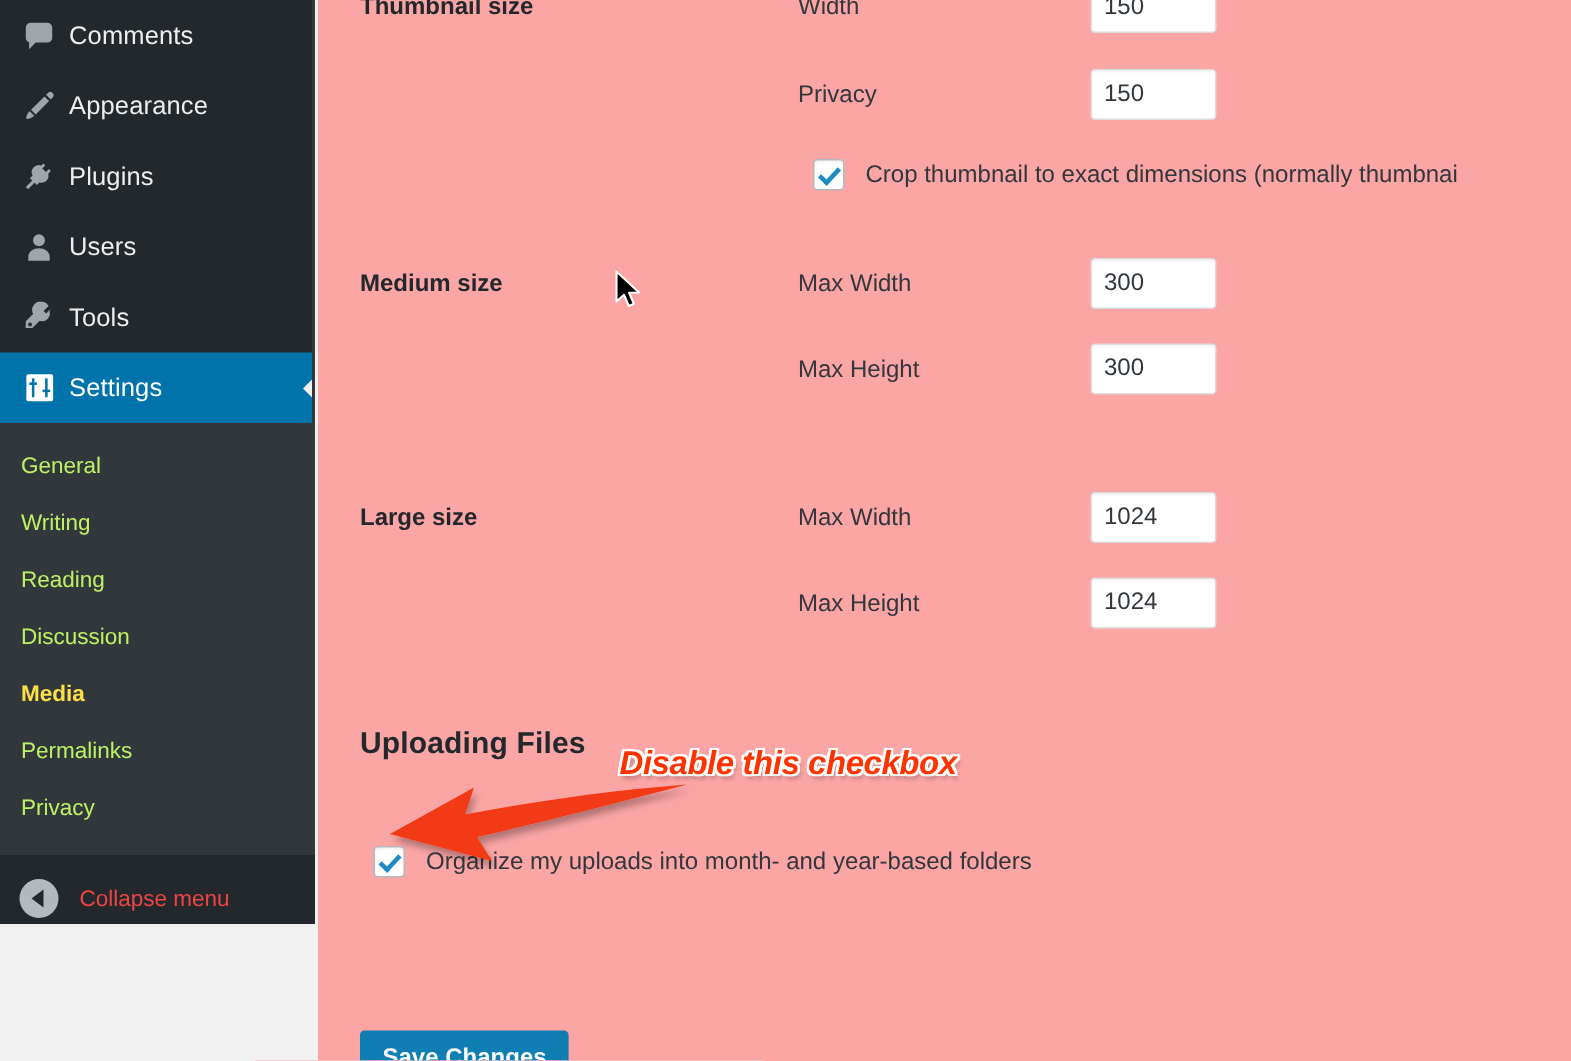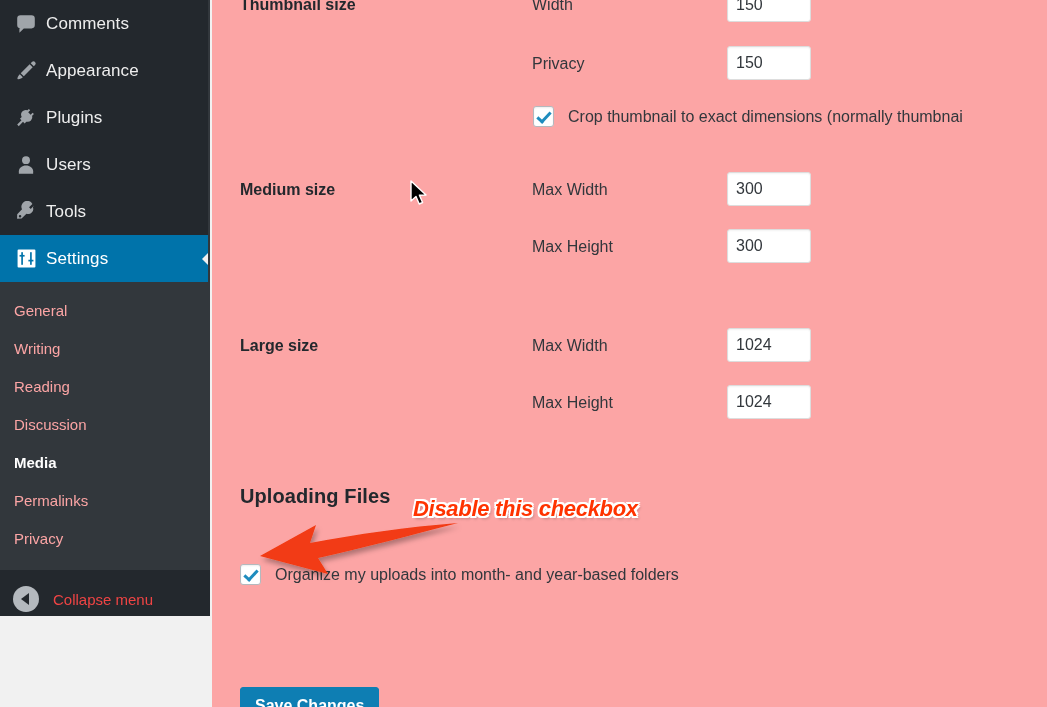--- a/index.html
+++ b/index.html
@@ -75,27 +75,27 @@
     border-right: 10px solid #f1f1f1;
   }
 
   #submenu {
     background: #32373c;
     padding: 10px 0 12px 0;
   }
   .submenu-item {
     display: block;
     font-size: 15px;
-    color: #fca5a5;
+    color: #bef264;
     padding: 9px 0 9px 14px;
     cursor: pointer;
     line-height: 20px;
   }
   .submenu-item.current {
-    color: #ffffff;
+    color: #fde047;
     font-weight: bold;
   }
 
   #collapse-wrap {
     background: #23282d;
     padding-top: 12px;
     flex: 1 1 auto;
   }
   #collapse-menu {
     display: flex;
@@ -162,20 +162,21 @@
     color: #32373c;
     padding: 0 8px;
     box-shadow: 0 1px 2px rgba(0,0,0,.05) inset;
   }
 
   .cb-row {
     position: absolute;
     display: flex;
     align-items: center;
     white-space: nowrap;
+    margin-left: 9px;
   }
   .wp-checkbox {
     width: 21px;
     height: 21px;
     flex: 0 0 21px;
     box-sizing: border-box;
     border: 1px solid #b4b9be;
     border-radius: 3px;
     background: #fff;
     position: relative;

